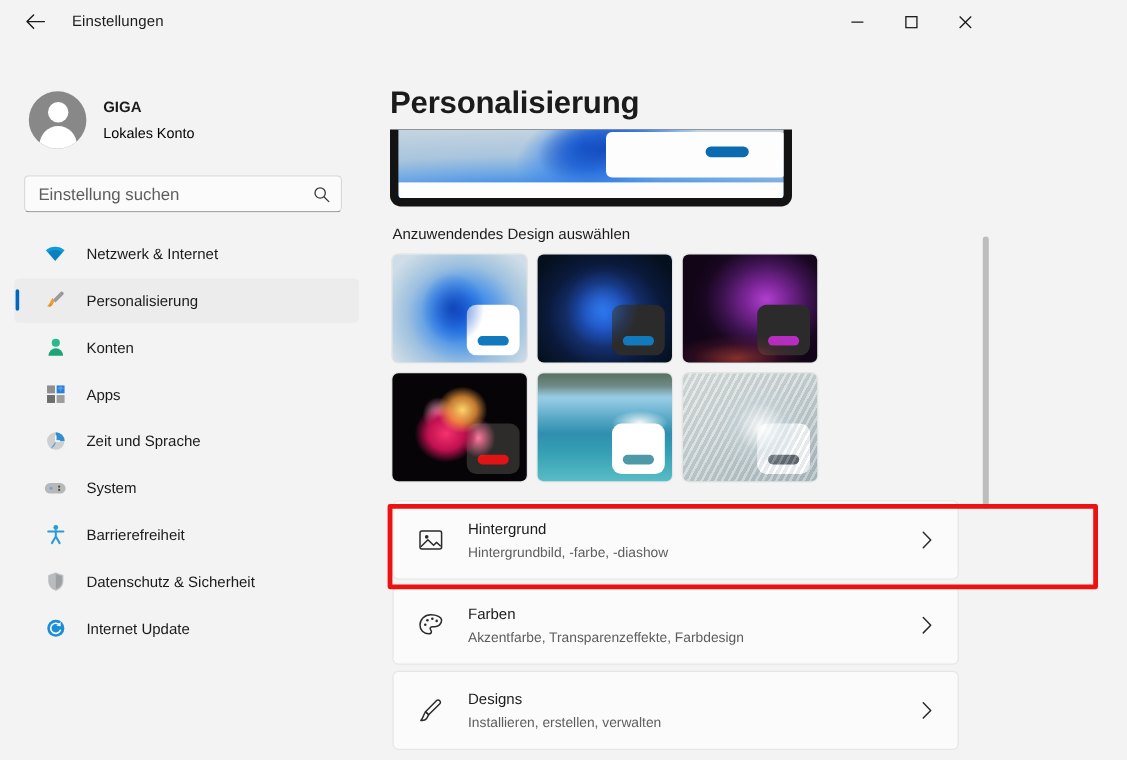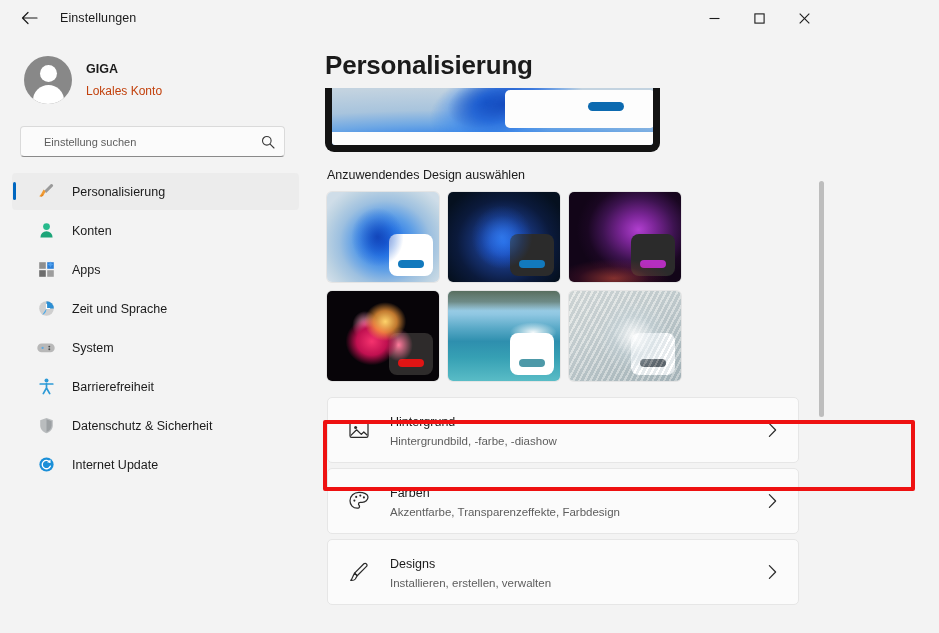--- a/index.html
+++ b/index.html
@@ -14,20 +14,21 @@
     -webkit-font-smoothing: antialiased;
   }
 
   .window {
     position: relative;
     width: 827px;
     height: 633px;
     background: #f3f3f3;
     display: flex;
     flex-direction: column;
+    gap: 20px;
   }
 
   
   .titlebar {
     height: 36px;
     flex: 0 0 36px;
     display: flex;
     align-items: center;
     background: #f3f3f3;
     position: relative;
@@ -100,43 +101,42 @@
   .avatar::after {
     content: "";
     position: absolute;
     width: 31px; height: 22px;
     border-radius: 16px 16px 0 0;
     background: #ffffff;
     left: 8.5px; top: 29px;
   }
   .account-text { margin-left: 14px; line-height: 1.35; }
   .account-name { font-size: 12.5px; font-weight: bold; color: #1b1b1b; }
-  .account-type { font-size: 12px; color: #c2410c; margin-top: 5px; }
+  .account-type { font-size: 12px; color: #000000; margin-top: 5px; }
 
   .search-wrap { padding: 16px 20px 0 20px; }
   .search-box {
     height: 31px;
     background: #fbfbfb;
     border: 1px solid #dadada;
     border-bottom: 1px solid #8a8a8a;
     border-radius: 4px;
     display: flex;
     align-items: center;
     padding: 0 9px 0 11px;
     cursor: text;
   }
   .search-input {
     flex: 1 1 auto;
     border: none;
     outline: none;
     background: transparent;
     font-family: "Liberation Sans", sans-serif;
-    font-size: 11px;
+    font-size: 14px;
     color: #1b1b1b;
-    margin-left: 12px;
   }
   .search-input::placeholder { color: #5d5d5d; }
 
   .nav {
     margin-top: 16px;
     padding: 0 6px 0 12px;
     flex: 1 1 auto;
     overflow: hidden;
   }
   .nav-item {
@@ -446,20 +446,29 @@
             <circle cx="5.8" cy="5.8" r="4.3" fill="none" stroke="#3a3a3a" stroke-width="1.1"></circle>
             <line x1="9.1" y1="9.1" x2="13" y2="13" stroke="#3a3a3a" stroke-width="1.1" stroke-linecap="round"></line>
           </svg>
         </div>
       </div>
 
       <div class="nav">
 
 
 
+        <div class="nav-item">
+          <span class="nav-icon">
+            <svg width="18" height="18" viewBox="0 0 18 18">
+              <path d="M1.2 5.6 A12 12 0 0 1 16.8 5.6 L9 14.6 Z" fill="#0f9bd8"></path>
+              <path d="M3.4 7.3 A9 9 0 0 1 14.6 7.3 L9 14 Z" fill="#0b7fc0"></path>
+            </svg>
+          </span>
+          <span class="nav-label">Netzwerk &amp; Internet</span>
+        </div>
 
         <div class="nav-item active">
           <span class="nav-icon">
             <svg width="17" height="17" viewBox="0 0 17 17">
               <path d="M14.6 1.6 C15.3 2.2 15.3 3 14.7 3.6 L8.2 10.1 L6 7.9 L12.5 1.4 C13.1 .8 14 .9 14.6 1.6 Z" fill="#9a9a9a"></path>
               <path d="M7.6 8.4 L5.6 6.4 L3.4 10.6 C3 11.4 2.3 12.4 1.3 13.3 C2.7 13.7 4.3 13.4 5.3 12.8 Z" fill="#f09a33"></path>
               <path d="M5.2 10.9 L2.5 13.6 C3.2 13.7 4 13.5 4.6 13 Z" fill="#d97b18"></path>
             </svg>
           </span>
           <span class="nav-label">Personalisierung</span>

